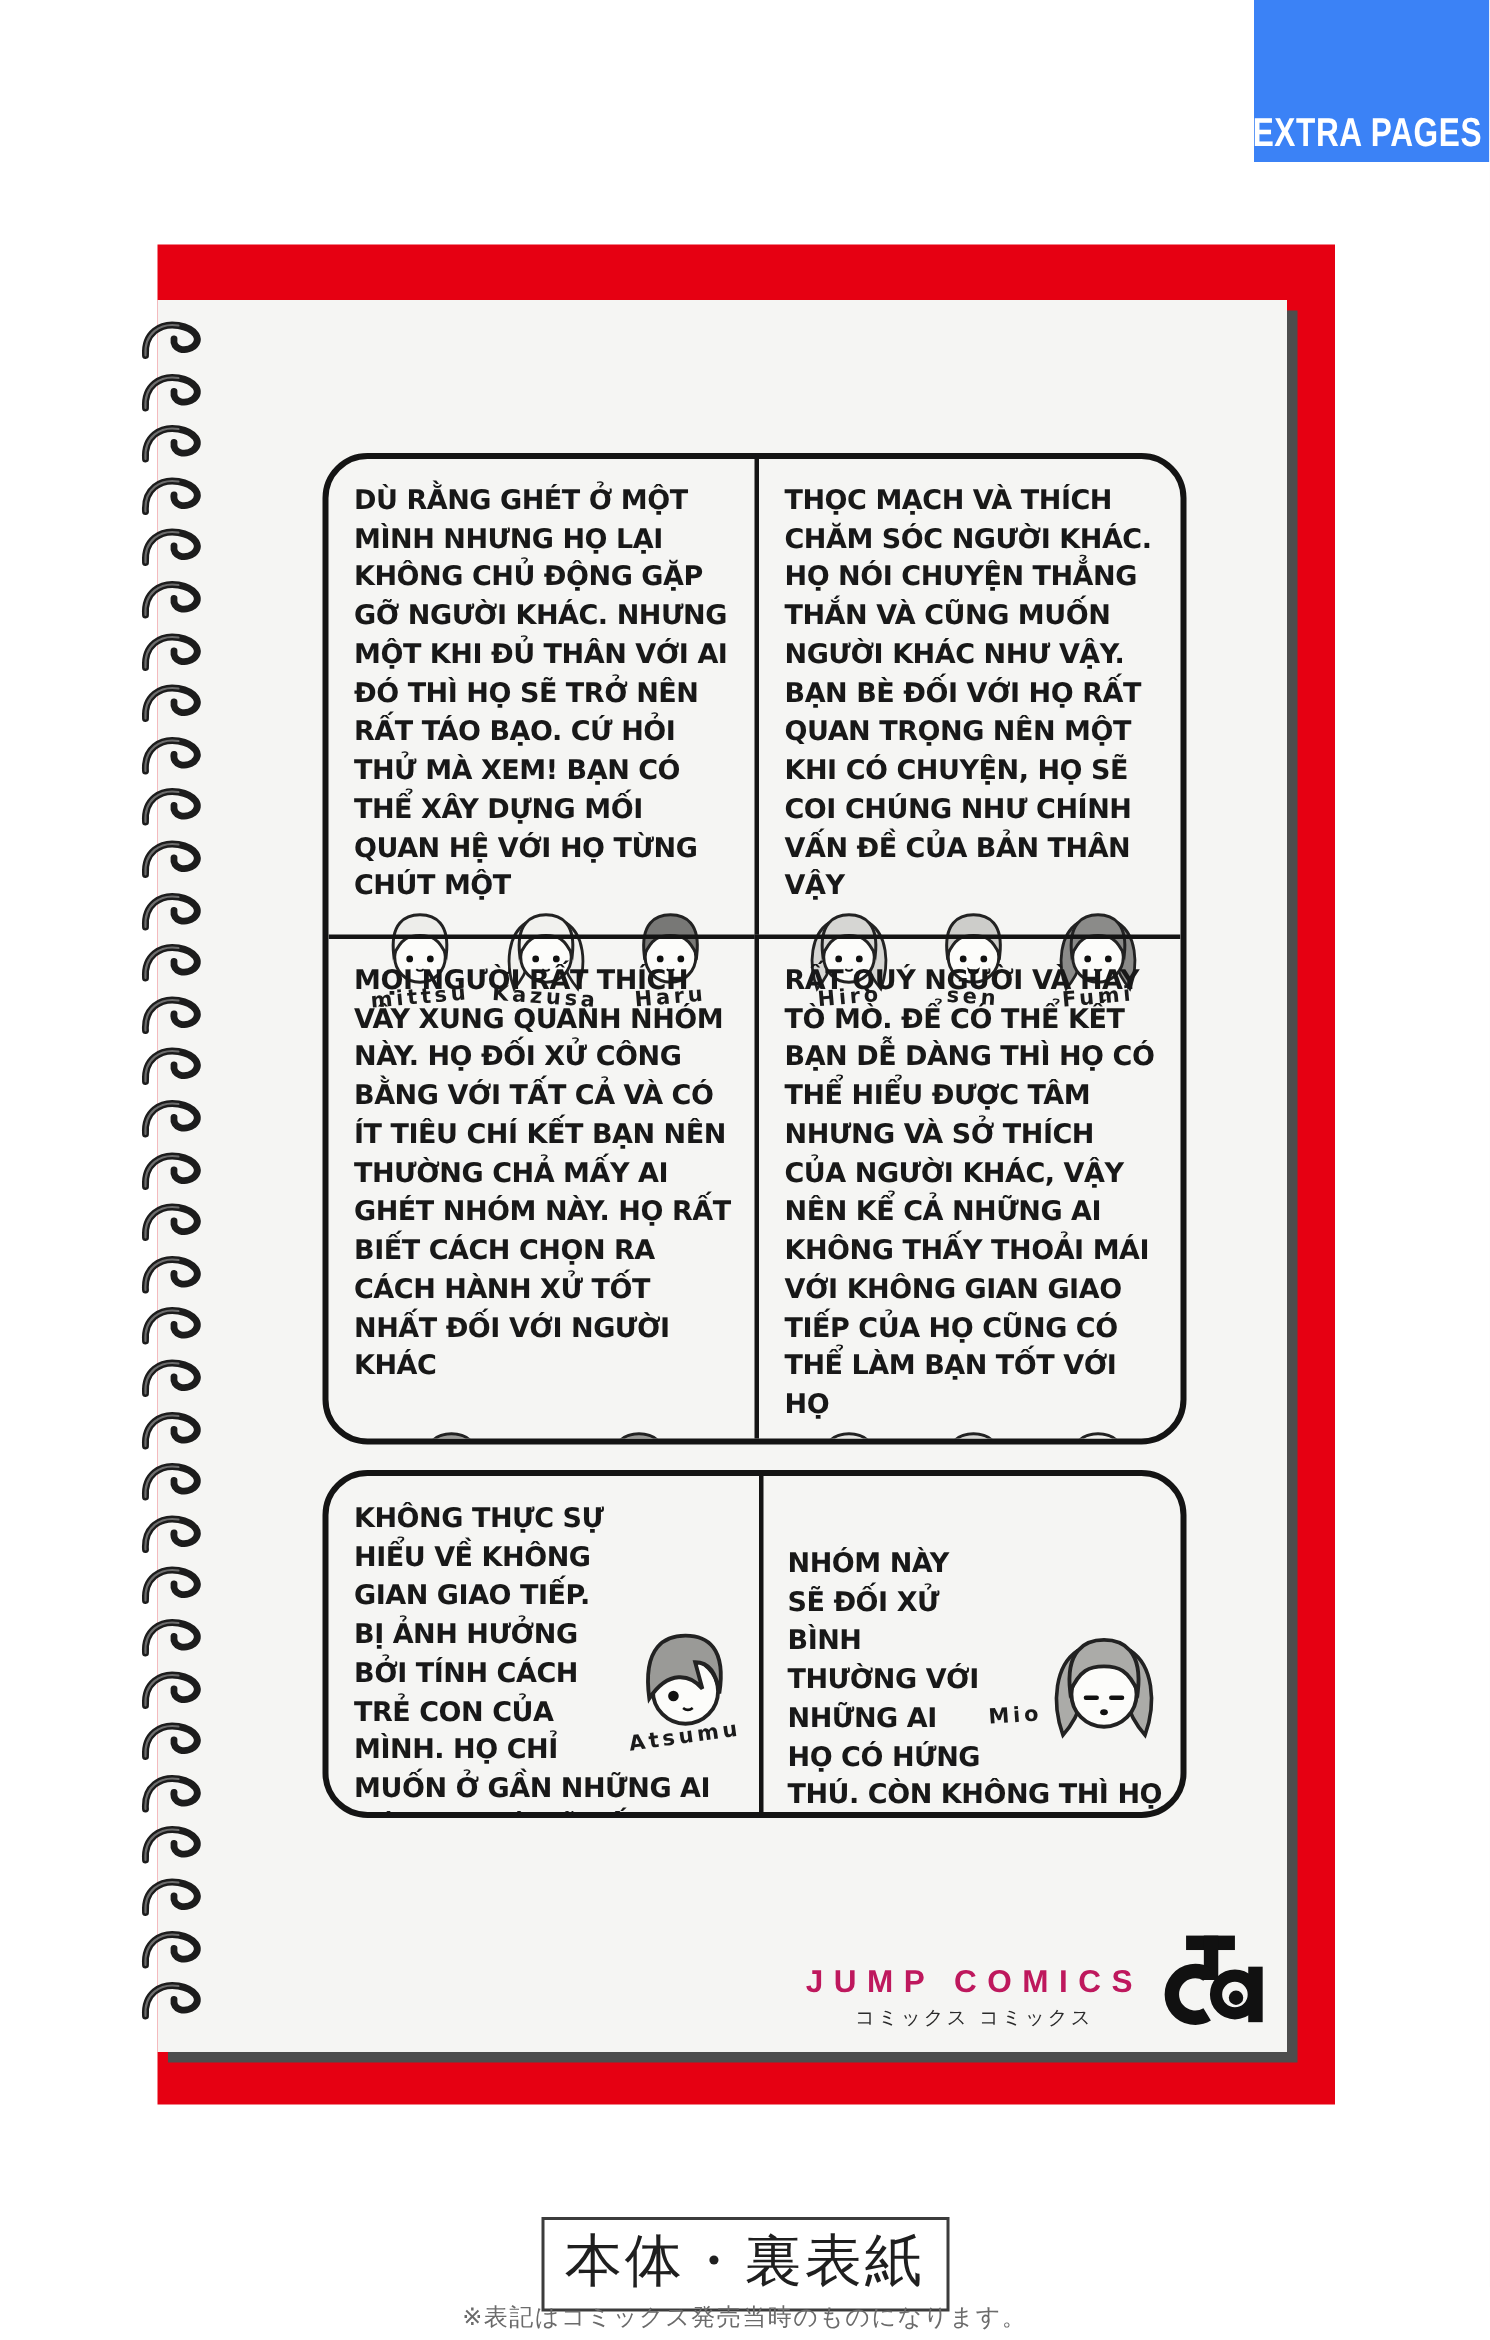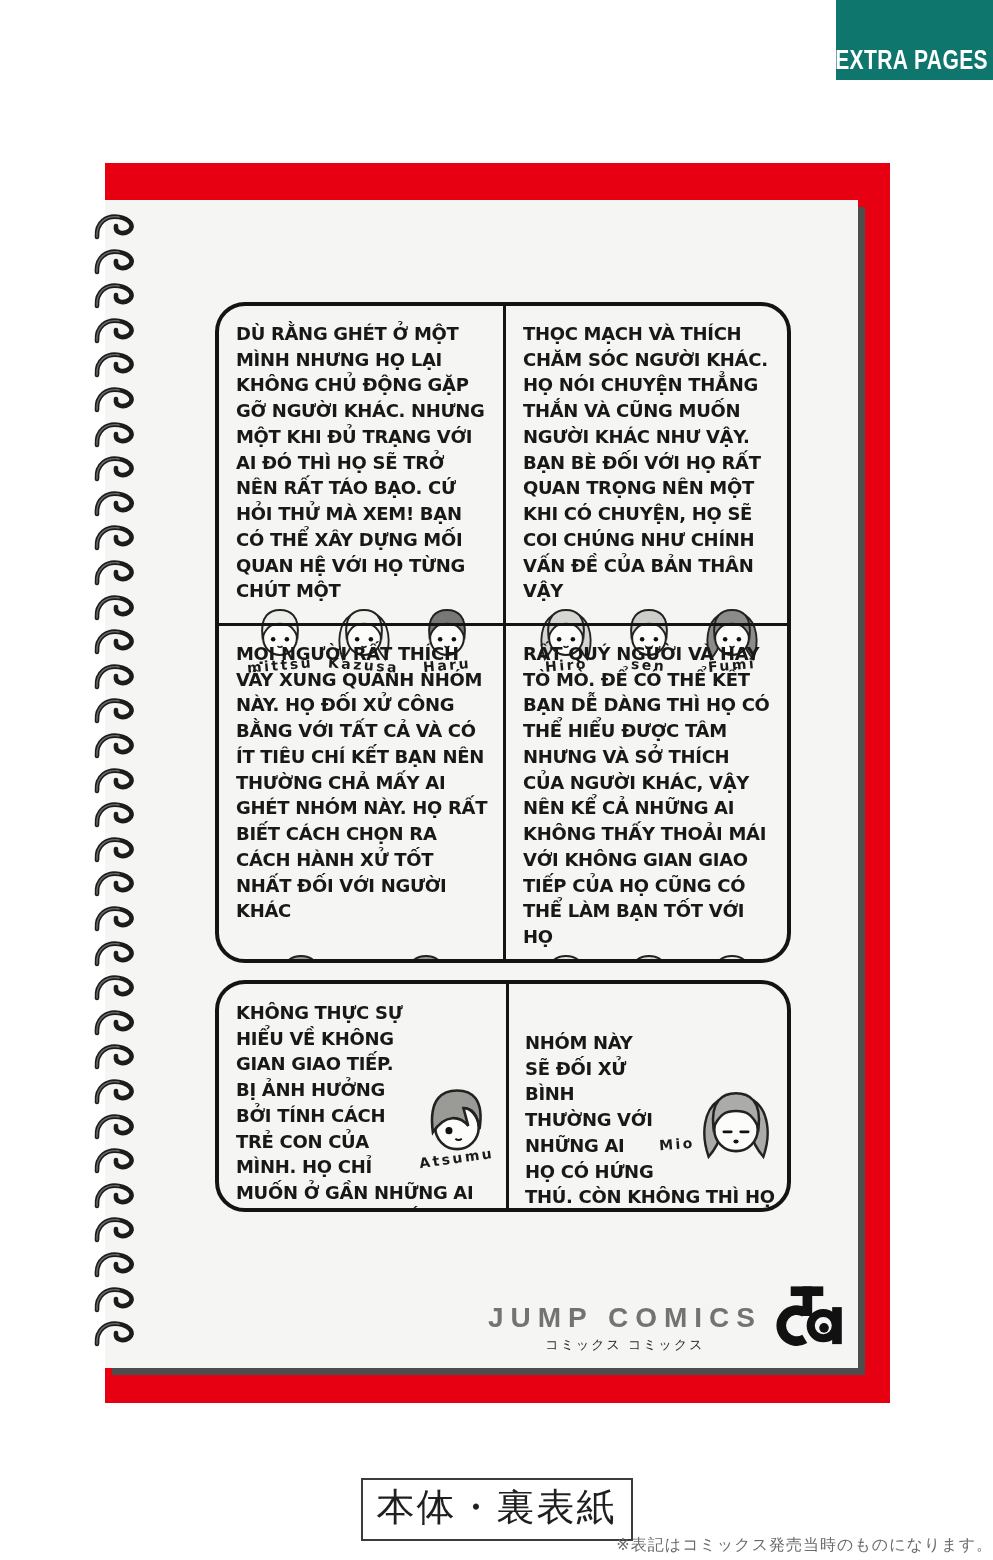--- a/index.html
+++ b/index.html
@@ -1,20 +1,20 @@
 <!DOCTYPE html>
 <html><head>
 <meta charset="utf-8">
 <style>
   html,body{margin:0;padding:0;background:#fff;}
   .stage{position:relative;width:993px;height:1560px;background:#ffffff;overflow:hidden;
          font-family:"DejaVu Sans",sans-serif;}
 
   
-  .banner{position:absolute;left:836px;top:0;width:157px;height:80px;background:#0f766e;}
+  .banner{position:absolute;left:836px;top:0;width:157px;height:108px;background:#3b82f6;}
   .banner-label{position:absolute;right:5px;bottom:4px;color:#ffffff;font-weight:700;
     font-size:27px;white-space:nowrap;font-family:"Liberation Sans",sans-serif;
     transform:scaleX(0.78);transform-origin:right bottom;letter-spacing:0.5px;}
 
   
   .red-frame{position:absolute;left:105px;top:163px;width:785px;height:1240px;background:#E60012;}
   .page{position:absolute;left:0;top:37px;width:753px;height:1168px;background:#f5f5f3;
         box-shadow:7px 7px 0 0 #4d4d4d;}
 
   
@@ -49,30 +49,30 @@
   .float-face .face{width:78px;height:74px;}
   .float-face .char-name{margin-top:-8px;transform:rotate(-8deg);}
   .float-face.row{flex-direction:row;align-items:flex-end;margin-top:56px;}
   .float-face.row .char-name{margin:0 2px 8px 0;transform:rotate(-4deg);}
   .cell2-left{padding:16px 10px 8px 17px;}
   .cell2-right{padding:46px 12px 8px 16px;}
 
   
   .jump-block{position:absolute;right:14px;bottom:14px;display:flex;align-items:center;gap:8px;}
   .jump-text{text-align:center;}
-  .jump-en{font-size:28px;font-weight:700;letter-spacing:7px;color:#737373;
+  .jump-en{font-size:21px;font-weight:700;letter-spacing:7px;color:#be185d;
            font-family:"Liberation Sans",sans-serif;white-space:nowrap;margin-top:24px;}
   .jump-jp{font-size:13px;letter-spacing:2px;color:#2a2a2a;margin-top:2px;white-space:nowrap;}
   .jc-logo{width:74px;height:68px;display:block;}
 
   
   .footer-label{position:absolute;top:1478px;left:50%;transform:translateX(-50%);
     border:2px solid #3c3c3c;background:#fff;padding:2px 14px 6px;font-size:38px;
     letter-spacing:2px;color:#1f1f1f;white-space:nowrap;}
-  .footer-note{position:absolute;top:1535px;left:0;width:100%;text-align:right;
+  .footer-note{position:absolute;top:1535px;left:0;width:100%;text-align:center;
     font-size:16px;color:#6b6b6b;letter-spacing:1px;}
 </style>
 </head>
 <body>
 
 <div class="stage">
 
   <div class="banner">
     <span class="banner-label">EXTRA PAGES</span>
   </div>
@@ -211,21 +211,21 @@
         </svg>
           <svg class="ring" viewBox="0 0 46 30" style="top: 1107.2px;">
           <path d="M4,25 C3,10 14,3 26,5 C37,7 42,14 36,19 C30,23 22,21 23,14" fill="none" stroke="#1c1c1c" stroke-width="4.6" stroke-linecap="round"></path>
           <path d="M4,25 C3,10 14,3 26,5" fill="none" stroke="#6d6d6d" stroke-width="1.4" stroke-linecap="round"></path>
         </svg>
         </div>
 
       <div class="pbox box1">
 
         <div class="cell">
-          <div class="cell-text">DÙ RẰNG GHÉT Ở MỘT MÌNH NHƯNG HỌ LẠI KHÔNG CHỦ ĐỘNG GẶP GỠ NGƯỜI KHÁC. NHƯNG MỘT KHI ĐỦ TRẠNG VỚI AI ĐÓ THÌ HỌ SẼ TRỞ NÊN RẤT TÁO BẠO. CỨ HỎI THỬ MÀ XEM! BẠN CÓ THỂ XÂY DỰNG MỐI QUAN HỆ VỚI HỌ TỪNG CHÚT MỘT</div>
+          <div class="cell-text">DÙ RẰNG GHÉT Ở MỘT MÌNH NHƯNG HỌ LẠI KHÔNG CHỦ ĐỘNG GẶP GỠ NGƯỜI KHÁC. NHƯNG MỘT KHI ĐỦ THÂN VỚI AI ĐÓ THÌ HỌ SẼ TRỞ NÊN RẤT TÁO BẠO. CỨ HỎI THỬ MÀ XEM! BẠN CÓ THỂ XÂY DỰNG MỐI QUAN HỆ VỚI HỌ TỪNG CHÚT MỘT</div>
           <div class="chars">
             <div class="char">
               <svg class="face" viewBox="0 0 48 46" data-style="short">
                 <path class="backhair" d="M7,44 C2,30 4,15 13,9 L35,9 C44,15 46,30 41,44 Q35,37 33,29 L15,29 Q13,37 7,44 Z" stroke="#222" stroke-width="1.5" fill="#ededea"></path>
                 <circle cx="24" cy="27" r="13.5" fill="#fcfcfa" stroke="#222" stroke-width="1.6"></circle>
                 <path class="tophair" d="M10,26 C8,9 16,4.5 24,4.5 C32,4.5 40,9 38,26 C34,17 30,15.5 24,15.5 C18,15.5 14,17 10,26 Z" stroke="#222" stroke-width="1.6" fill="#ededea"></path>
                 <circle cx="18.5" cy="28" r="1.8" fill="#111"></circle>
                 <circle cx="29.5" cy="28" r="1.8" fill="#111"></circle>
                 <path d="M22,33.5 q2,1.7 4,0" fill="none" stroke="#111" stroke-width="1.1"></path>
               </svg>

